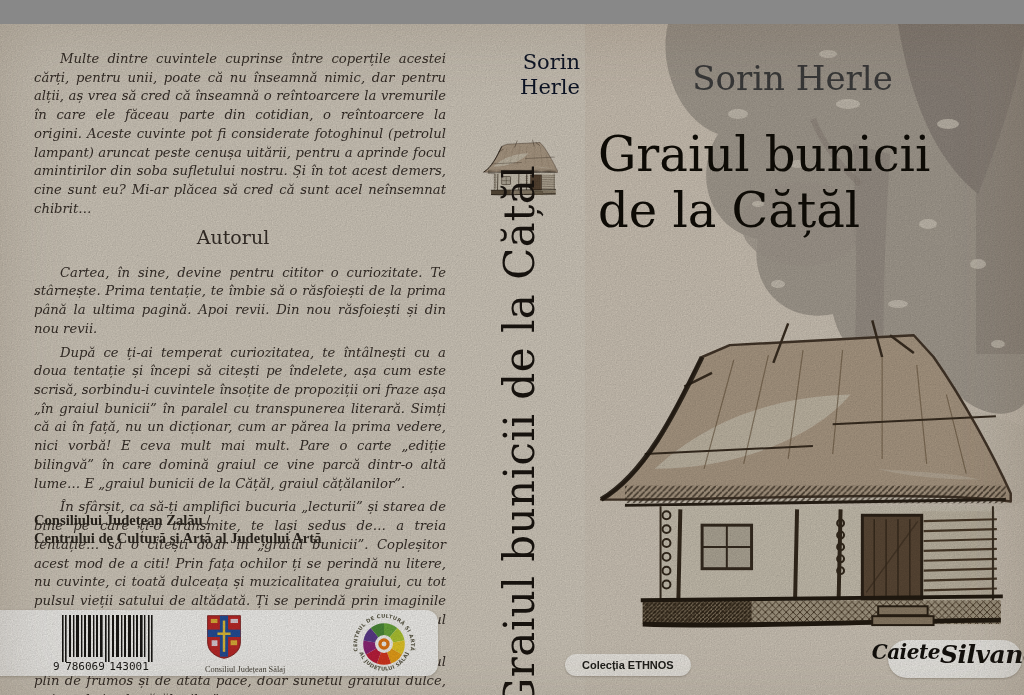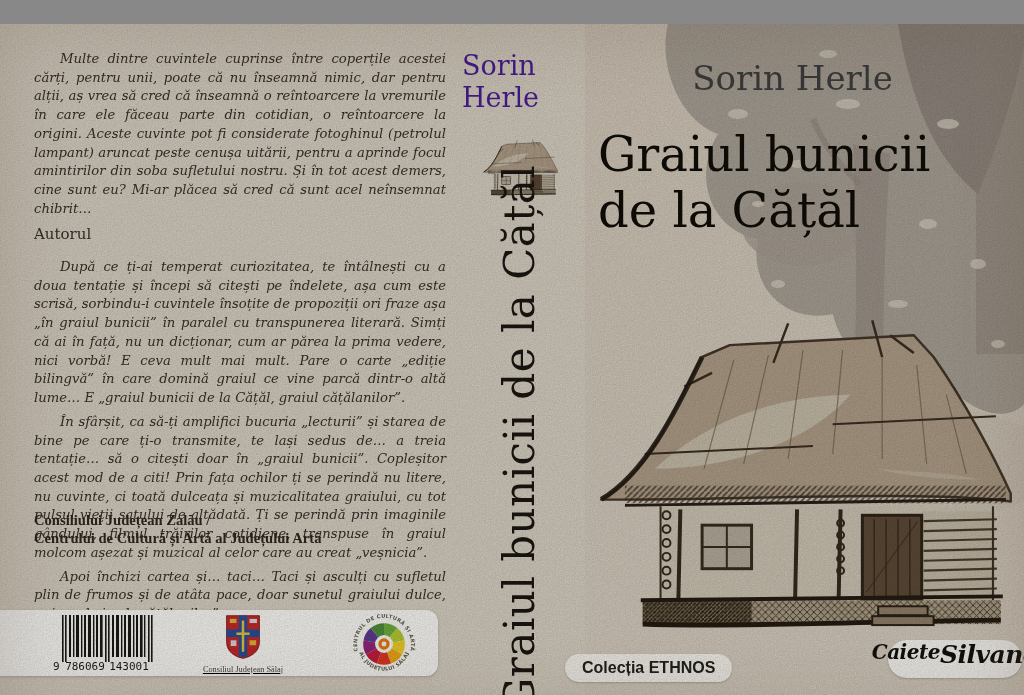--- a/index.html
+++ b/index.html
@@ -6,49 +6,49 @@
   .cover{position:relative;width:1024px;height:695px;background:#d9d1c3;overflow:hidden;
          font-family:"DejaVu Serif",serif;margin-top:24px;}
   .front-tint{position:absolute;left:585px;top:0;width:439px;height:695px;
          background:linear-gradient(180deg,rgba(201,184,167,.30),rgba(201,184,167,.10));}
   .vignette{position:absolute;inset:0;box-shadow:inset 0 0 70px rgba(90,72,55,.22);pointer-events:none;}
 
   
   .back-text{position:absolute;left:34px;top:26px;width:412px;font-style:italic;
          font-size:13.2px;line-height:1.42;color:#38302a;text-align:justify;}
   .back-text p{margin:0 0 5px;text-indent:26px;}
-  .sig{text-align:left;font-style:normal;font-size:15px;padding-right:14px;margin:1px 0 13px;}
+  .sig{text-align:center;font-style:normal;font-size:19px;padding-right:14px;margin:1px 0 13px;}
   .publisher{position:absolute;left:34px;top:488px;font-family:"Liberation Serif",serif;
          font-size:14.6px;line-height:1.2;color:#2e2821;}
   .publisher .b{font-weight:bold;}
 
   .bottom-bar{position:absolute;left:0;top:586px;width:438px;height:66px;background:#fcfbf7;
          border-radius:0 12px 12px 0;box-shadow:0 1px 3px rgba(60,50,40,.25);}
   .barcode{position:absolute;left:52px;top:5px;width:108px;height:58px;}
-  .coa{position:absolute;left:198px;top:4px;width:90px;text-align:center;text-decoration:underline;}
+  .coa{position:absolute;left:205px;top:4px;width:90px;text-align:left;}
   .coa-caption{font-family:"Liberation Serif",serif;font-size:8.3px;color:#4d473f;white-space:nowrap;margin-top:1px;}
   .bar-logo{position:absolute;left:342px;top:0px;width:84px;height:68px;}
 
   
-  .spine-author{position:absolute;left:462px;top:26px;width:118px;text-align:left;
-         font-size:27px;line-height:1.2;color:#4c1d95;}
+  .spine-author{position:absolute;left:462px;top:26px;width:118px;text-align:right;
+         font-size:21px;line-height:1.2;color:#0f172a;}
   .spine-house{position:absolute;left:477px;top:106px;width:86px;height:66px;}
   .spine-title{position:absolute;left:519px;top:414px;transform:translate(-50%,-50%) rotate(-90deg);
          font-size:42px;white-space:nowrap;color:#1b1611;letter-spacing:.5px;}
 
   
   .tree-wash{position:absolute;left:598px;top:0;width:426px;height:580px;}
   .front-author{position:absolute;left:620px;top:34px;width:345px;text-align:center;
          font-size:34px;color:#404040;}
   .front-title{position:absolute;left:598px;top:102px;width:392px;
          font-size:48px;line-height:1.17;color:#100d07;font-weight:400;margin:0;}
   .house-front{position:absolute;left:580px;top:242px;width:446px;height:366px;}
   .ethnos-badge{position:absolute;left:565px;top:630px;padding:5px 17px;background:#f8f5ee;
          border-radius:15px;font-family:"Liberation Sans",sans-serif;font-weight:bold;
-         font-size:16px;color:#23231f;box-shadow:0 1px 2px rgba(60,50,40,.25);}
+         font-size:11px;color:#23231f;box-shadow:0 1px 2px rgba(60,50,40,.25);}
   .cs-logo{position:absolute;left:888px;top:616px;width:134px;height:38px;background:#fbf9f4;
          border-radius:23px;display:flex;align-items:flex-start;justify-content:center;
          font-style:italic;font-weight:bold;color:#15120e;box-shadow:0 1px 2px rgba(60,50,40,.25);}
   .cs1{font-size:20px;letter-spacing:-.5px;}
   .cs2{font-size:25px;letter-spacing:-.5px;}
 
   .grain{position:absolute;inset:0;width:100%;height:100%;pointer-events:none;}
   svg text{font-family:"DejaVu Sans",sans-serif;}
   .bc-digits{font-family:"DejaVu Sans Mono",monospace;font-size:11px;fill:#1c1a17;}
 </style>
@@ -171,20 +171,21 @@
         <ellipse cx="350" cy="100" rx="11" ry="5"></ellipse>
       <ellipse cx="400" cy="320" rx="7" ry="4"></ellipse>
         <ellipse cx="270" cy="350" rx="9" ry="4"></ellipse>
     </g>
     <ellipse cx="300" cy="440" rx="160" ry="60" fill="#c9c0b2" opacity=".35"></ellipse>
   </svg>
 
   <div class="back-text">
     <p>Multe dintre cuvintele cuprinse între coperțile acestei cărți, pentru unii, poate că nu înseamnă nimic, dar pentru alții, aș vrea să cred că înseamnă o reîntoarcere la vremurile în care ele făceau parte din cotidian, o reîntoarcere la origini. Aceste cuvinte pot fi considerate fotoghinul (petrolul lampant) aruncat peste cenușa uitării, pentru a aprinde focul amintirilor din soba sufletului nostru. Și în tot acest demers, cine sunt eu? Mi-ar plăcea să cred că sunt acel neînsemnat chibrit…</p>
     <div class="sig">Autorul</div>
+    <p>Cartea, în sine, devine pentru cititor o curiozitate. Te stârnește. Prima tentație, te îmbie să o răsfoiești de la prima până la ultima pagină. Apoi revii. Din nou răsfoiești și din nou revii.</p>
     <p>După ce ți-ai temperat curiozitatea, te întâlnești cu a doua tentație și începi să citești pe îndelete, așa cum este scrisă, sorbindu-i cuvintele însoțite de propoziții ori fraze așa „în graiul bunicii” în paralel cu transpunerea literară. Simți că ai în față, nu un dicționar, cum ar părea la prima vedere, nici vorbă! E ceva mult mai mult. Pare o carte „ediție bilingvă” în care domină graiul ce vine parcă dintr-o altă lume… E „graiul bunicii de la Cățăl, graiul cățălanilor”.</p>
     <p>În sfârșit, ca să-ți amplifici bucuria „lecturii” și starea de bine pe care ți-o transmite, te lași sedus de… a treia tentație… să o citești doar în „graiul bunicii”. Copleșitor acest mod de a citi! Prin fața ochilor ți se perindă nu litere, nu cuvinte, ci toată dulceața și muzicalitatea graiului, cu tot pulsul vieții satului de altădată. Ți se perindă prin imaginile gândului, filmul trăirilor cotidiene, transpuse în graiul molcom așezat și muzical al celor care au creat „veșnicia”.</p>
     <p>Apoi închizi cartea și… taci… Taci și asculți cu sufletul plin de frumos și de atâta pace, doar sunetul graiului dulce, unic, arhaic al „cățălanilor”.</p>
     <div class="sig">Ileana Neaga</div>
   </div>
 
   <div class="publisher">
     <div class="b">Consiliului Județean Zalău /</div>
     <div class="b">Centrului de Cultură și Artă al Județului Artă</div>
   </div>

